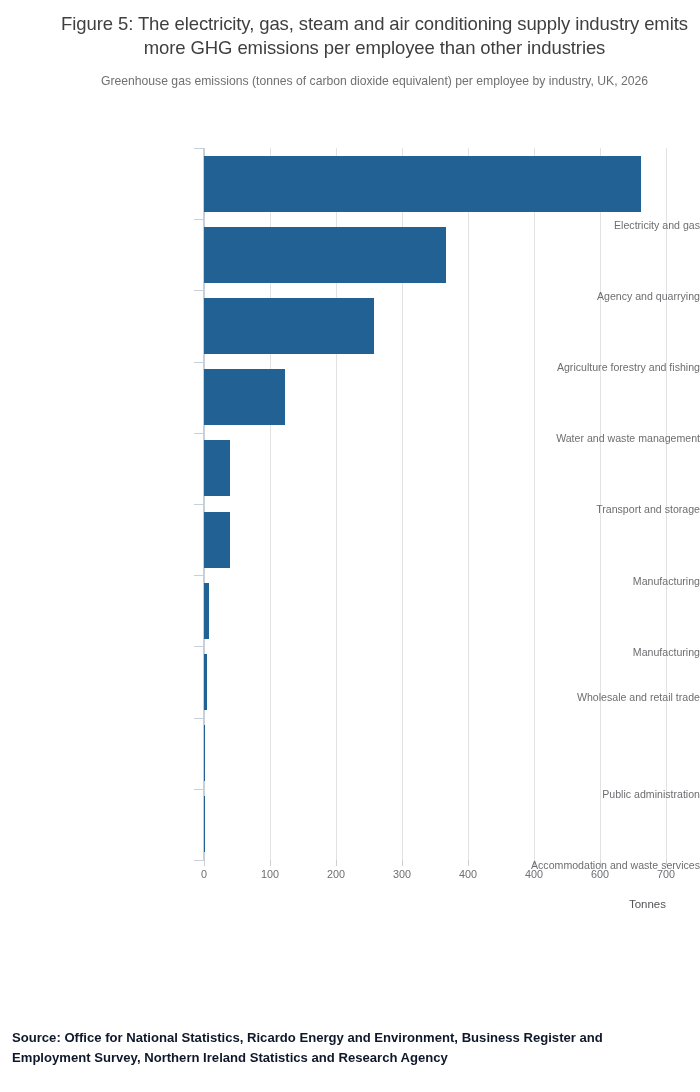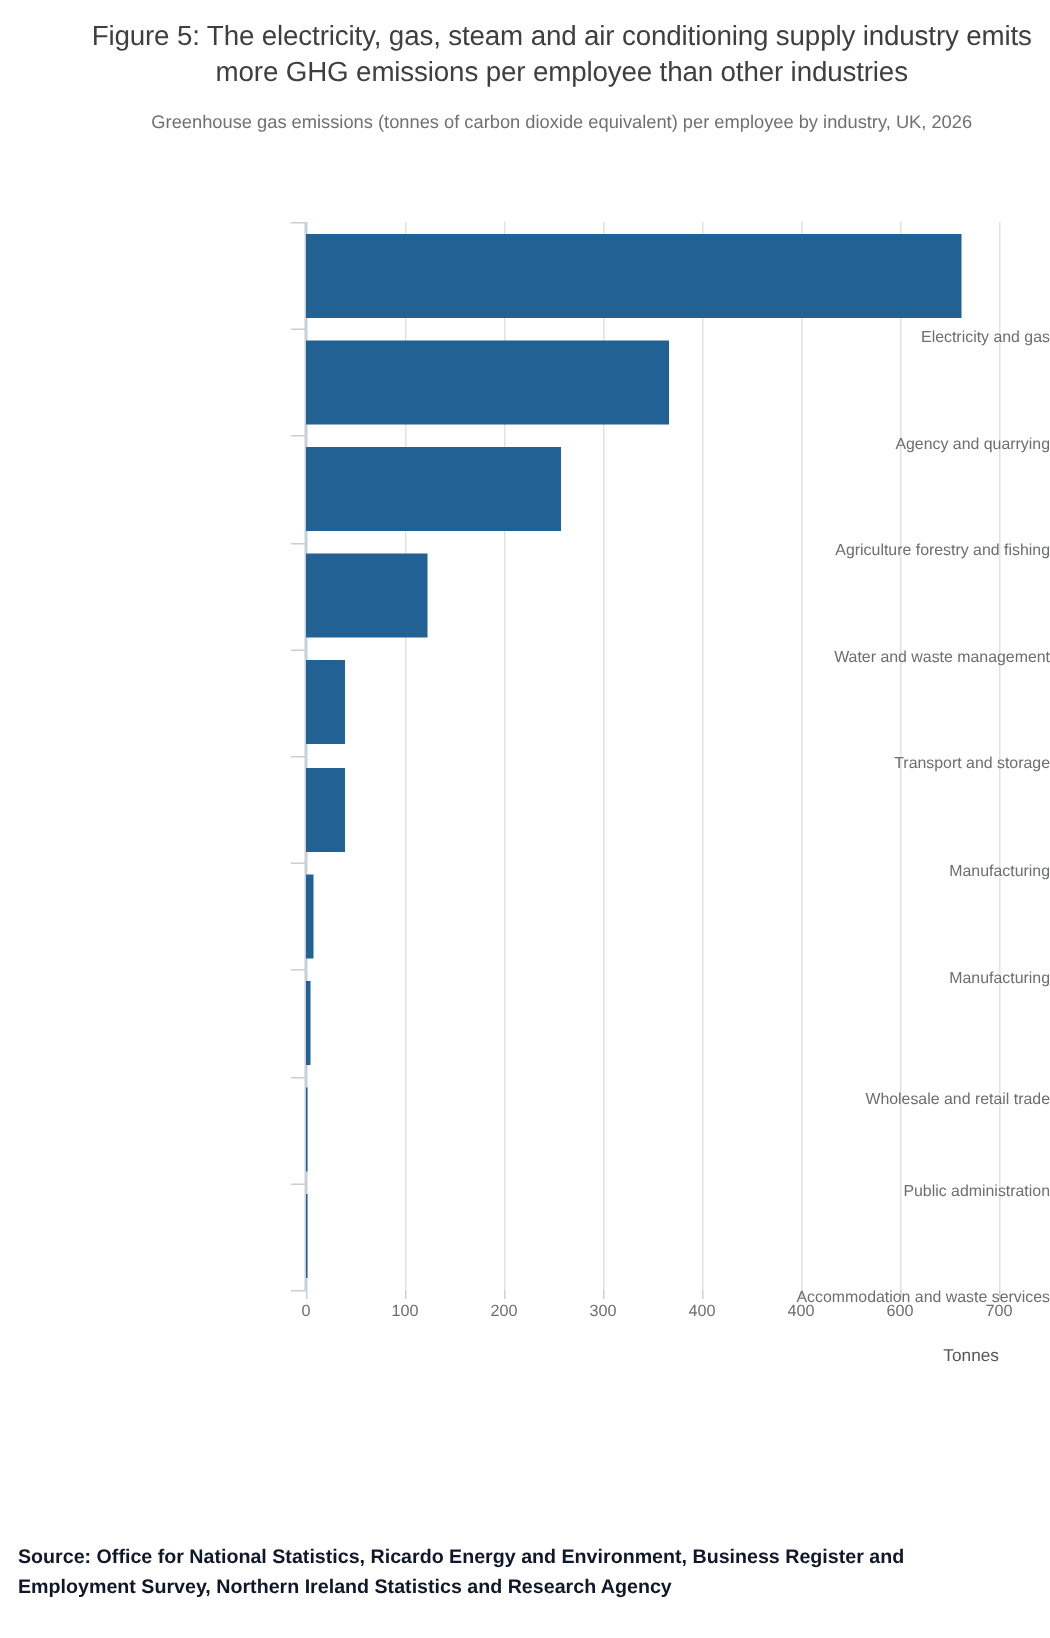--- a/index.html
+++ b/index.html
@@ -227,18 +227,18 @@
       <div class="x-tick-label" style="left: 462px;">700</div>
     </div>
   <div class="x-axis-title">Tonnes</div>
 <div class="cat-label" style="top: 55.6px;">Electricity and gas</div>
     <div class="cat-label" style="top: 126.8px;">Agency and quarrying</div>
     <div class="cat-label" style="top: 198px;">Agriculture forestry and fishing</div>
     <div class="cat-label" style="top: 269.2px;">Water and waste management</div>
     <div class="cat-label" style="top: 340.4px;">Transport and storage</div>
     <div class="cat-label" style="top: 411.6px;">Manufacturing</div>
     <div class="cat-label" style="top: 482.8px;">Manufacturing</div>
-    <div class="cat-label" style="top: 564px;">Wholesale and retail trade</div>
+    <div class="cat-label" style="top: 528px;">Wholesale and retail trade</div>
     <div class="cat-label" style="top: 625.2px;">Public administration</div>
     <div class="cat-label" style="top: 696.4px;">Accommodation and waste services</div>
   </div>
 
 <div class="source">Source: Office for National Statistics, Ricardo Energy and Environment, Business Register and Employment Survey, Northern Ireland Statistics and Research Agency</div>
 
 </body></html>

